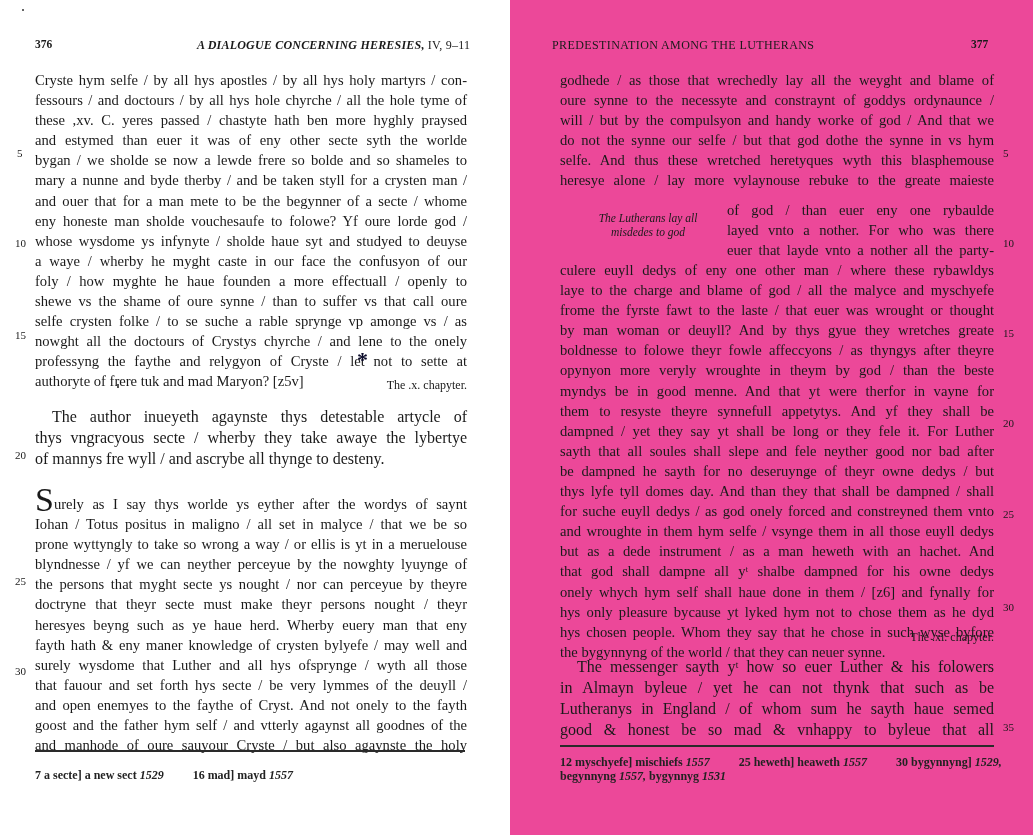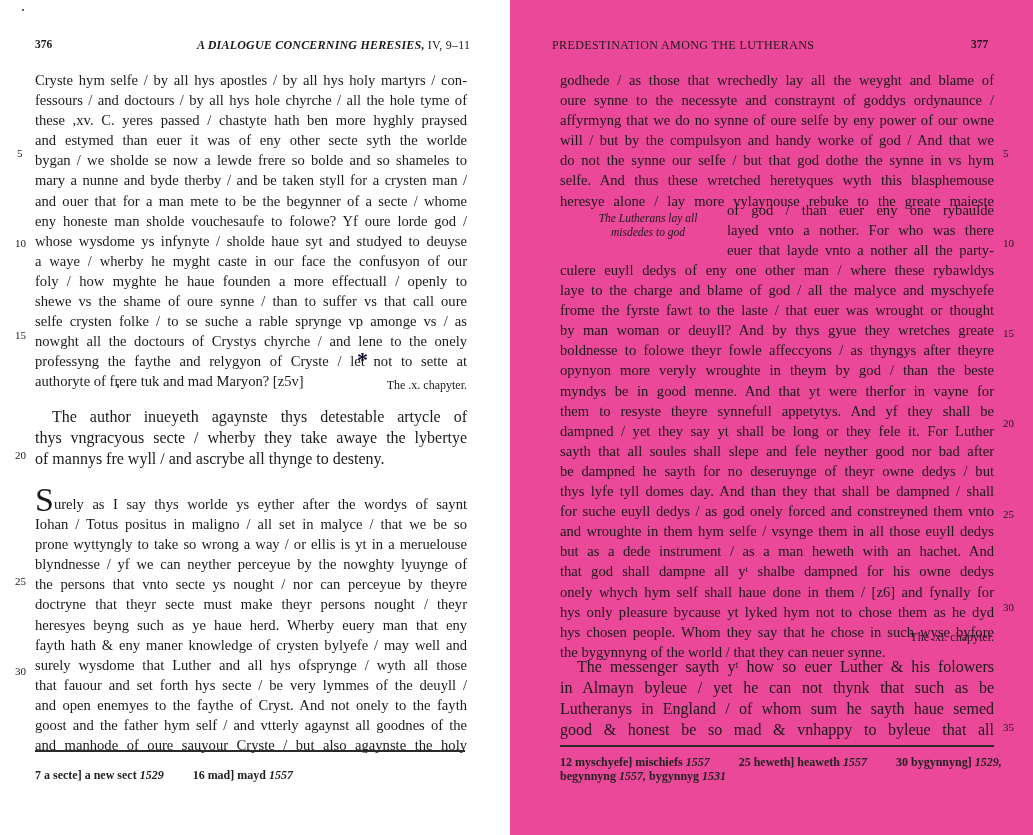--- a/index.html
+++ b/index.html
@@ -86,21 +86,21 @@
     <span class="line">The author inueyeth agaynste thys detestable artycle of</span>
     <span class="line">thys vngracyous secte / wherby they take awaye the lybertye</span>
     <span class="line last">of mannys fre wyll / and ascrybe all thynge to desteny.</span>
   </div>
 
   <div class="block left-block" style="top:490px;">
     <span class="line"><span class="dropcap">S</span><span>urely as I say thys worlde ys eyther after the wordys of saynt</span></span>
     <span class="line">Iohan / Totus positus in maligno / all set in malyce / that we be so</span>
     <span class="line">prone wyttyngly to take so wrong a way / or ellis is yt in a meruelouse</span>
     <span class="line">blyndnesse / yf we can neyther perceyue by the nowghty lyuynge of</span>
-    <span class="line">the persons that vnto secte ys nought / nor can perceyue by theyre</span>
+    <span class="line">the persons that myght secte ys nought / nor can perceyue by theyre</span>
     <span class="line">doctryne that theyr secte must make theyr persons nought / theyr</span>
     <span class="line">heresyes beyng such as ye haue herd. Wherby euery man that eny</span>
     <span class="line">fayth hath &amp; eny maner knowledge of crysten bylyefe / may well and</span>
     <span class="line">surely wysdome that Luther and all hys ofsprynge / wyth all those</span>
     <span class="line">that fauour and set forth hys secte / be very lymmes of the deuyll /</span>
     <span class="line">and open enemyes to the faythe of Cryst. And not onely to the fayth</span>
     <span class="line">goost and the father hym self / and vtterly agaynst all goodnes of the</span>
     <span class="line">and manhode of oure sauyour Cryste / but also agaynste the holy</span>
   </div>
 
@@ -111,21 +111,20 @@
   </div>
 </div>
 
 <div class="page page-right">
   <span class="header right-runhead">PREDESTINATION AMONG THE LUTHERANS</span>
   <span class="page-num right-pnum">377</span>
 
   <div class="block right-block" style="top:70px;">
     <span class="line">godhede / as those that wrechedly lay all the weyght and blame of</span>
     <span class="line">oure synne to the necessyte and constraynt of goddys ordynaunce /</span>
-    <span class="line">affyrmyng that we do no synne of oure selfe by eny power of our owne</span>
     <span class="line">will / but by the compulsyon and handy worke of god / And that we</span>
     <span class="line">do not the synne our selfe / but that god dothe the synne in vs hym</span>
     <span class="line">selfe. And thus these wretched heretyques wyth this blasphemouse</span>
     <span class="line">heresye alone / lay more vylaynouse rebuke to the greate maieste</span>
   </div>
 
   <div class="marginal" style="left:68px;width:140px;top:211px;">
     <span class="line last" style="text-align:center;text-align-last:center;">The Lutherans lay all</span>
     <span class="line last" style="text-align:center;text-align-last:center;">misdedes to god</span>
   </div>

